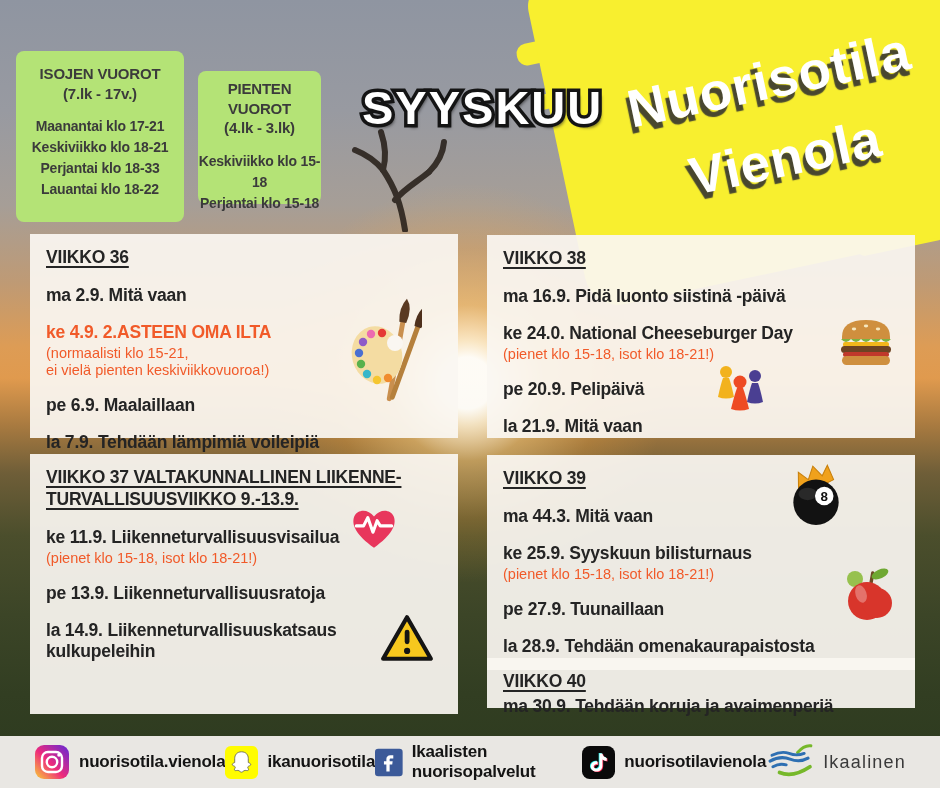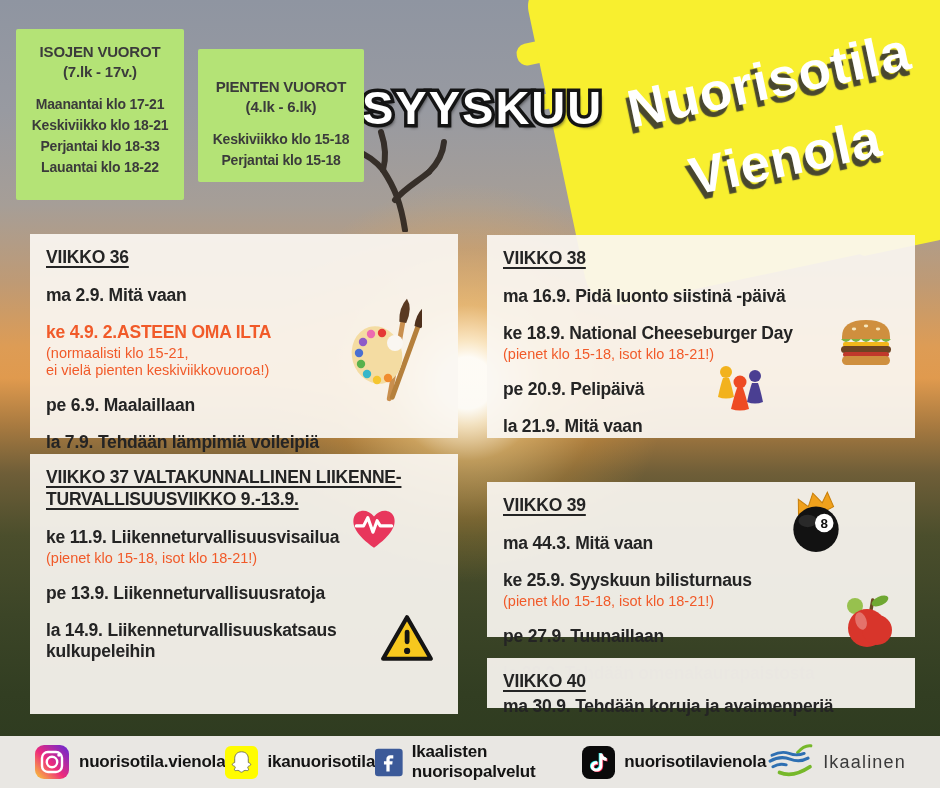--- a/index.html
+++ b/index.html
@@ -33,36 +33,36 @@
     text-shadow:-4px 6px 1px rgba(48,48,48,.88);
     transform:translate(6px,16px);
   }
   
   .syyskuu{position:absolute;left:362px;top:80px;width:230px;height:62px;}
   .syy{position:absolute;left:0;top:0;font-size:47px;font-weight:bold;letter-spacing:2px;white-space:nowrap;}
   .syy.stroke{color:#141414;-webkit-text-stroke:7px #141414;text-shadow:3px 4px 3px rgba(30,30,30,.55);}
   .syy.fill{color:#fff;}
   
   .gbox{
-    position:absolute;background:#b4e376;border-radius:2px;color:#3b3b3b;
-    text-align:center;font-weight:bold;
+    position:absolute;background:#b4e376;border-radius:8px;color:#3b3b3b;
+    text-align:center;font-weight:bold;margin-top:22px;
   }
   .gb1{left:16px;top:29px;width:168px;height:171px;padding-top:13px;box-sizing:border-box;}
-  .gb2{left:198px;top:49px;width:166px;height:133px;padding-top:28px;box-sizing:border-box;}
+  .gb2{left:198px;top:49px;width:123px;height:133px;padding-top:8px;box-sizing:border-box;}
   .gtitle{font-size:15px;line-height:1.3;letter-spacing:-.2px;}
   .gtimes{margin-top:13px;font-size:14px;line-height:1.5;letter-spacing:-.2px;}
   
   .wbox{
     position:absolute;background:rgba(250,246,241,.93);color:#242424;
     padding:10px 16px;box-sizing:border-box;
   }
   .w36{left:30px;top:234px;width:428px;height:204px;}
   .w37{left:30px;top:454px;width:428px;height:260px;}
   .w38{left:487px;top:235px;width:428px;height:203px;}
-  .w39{left:487px;top:482px;width:428px;height:155px;}
+  .w39{left:487px;top:455px;width:428px;height:215px;}
   .w40{left:487px;top:658px;width:428px;height:50px;}
   .wtitle{
     margin:3px 0 0;font-size:17.5px;font-weight:800;line-height:1.25;
     text-decoration:underline;text-decoration-thickness:2px;text-underline-offset:3px;
     letter-spacing:-.2px;
   }
   .event{margin-top:16px;}
   .etext{font-size:17.5px;font-weight:bold;line-height:1.2;letter-spacing:-.2px;}
   .etext.orange-strong{color:#f15a29;}
   .note{font-size:14.5px;line-height:1.18;color:#f15a29;font-weight:normal;white-space:pre-line;margin-top:2px;}
@@ -115,21 +115,21 @@
     <div class="gtitle">(7.lk - 17v.)</div>
     <div class="gtimes">
       <div>Maanantai klo 17-21</div>
       <div>Keskiviikko klo 18-21</div>
       <div>Perjantai klo 18-33</div>
       <div>Lauantai klo 18-22</div>
     </div>
   </aside>
   <aside class="gbox gb2">
     <div class="gtitle">PIENTEN VUOROT</div>
-    <div class="gtitle">(4.lk - 6.lk)</div>
+    <div class="gtitle">(4.lk - 3.lk)</div>
     <div class="gtimes">
       <div>Keskiviikko klo 15-18</div>
       <div>Perjantai klo 15-18</div>
     </div>
   </aside>
 
   <section class="wbox w36">
     <h2 class="wtitle">VIIKKO 36</h2>
     <div class="event">
       <div class="etext">ma 2.9. Mitä vaan</div>
@@ -189,21 +189,21 @@
       <circle cx="26.1" cy="36.5" r="3" fill="#141414"></circle>
     </svg>
   </section>
 
   <section class="wbox w38">
     <h2 class="wtitle">VIIKKO 38</h2>
     <div class="event">
       <div class="etext">ma 16.9. Pidä luonto siistinä -päivä</div>
     </div>
     <div class="event">
-      <div class="etext">ke 18.9. National Cheeseburger Day</div>
+      <div class="etext">ke 24.0. National Cheeseburger Day</div>
       <div class="note">(pienet klo 15-18, isot klo 18-21!)</div>
     </div>
     <div class="event">
       <div class="etext">pe 20.9. Pelipäivä</div>
     </div>
     <div class="event">
       <div class="etext">la 21.9. Mitä vaan</div>
     </div>
     <svg class="wicon" style="left:349px;top:79px" width="60" height="56" viewBox="0 0 60 54">
       <path d="M6 22 Q6 5 30 5 Q54 5 54 22 L54 24 L6 24 Z" fill="#cf8f3e"></path>

